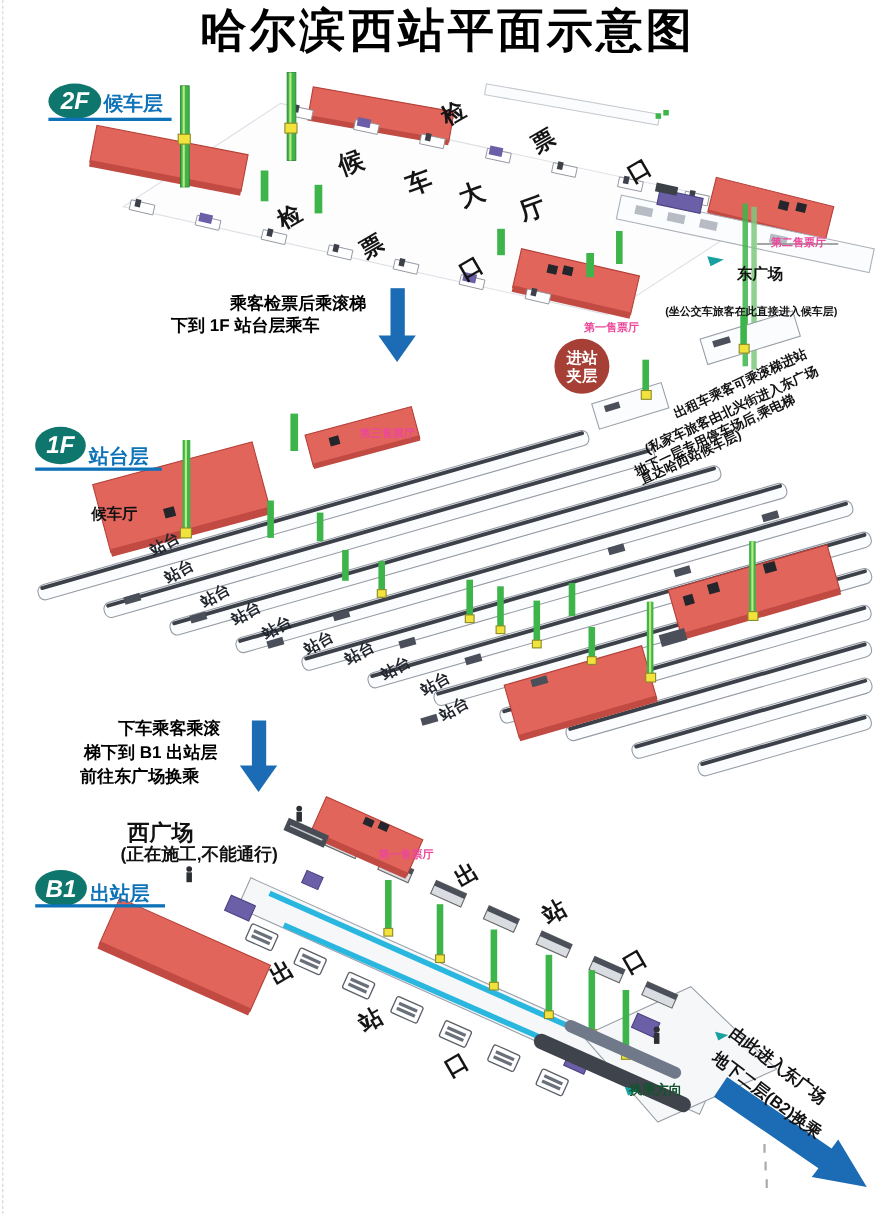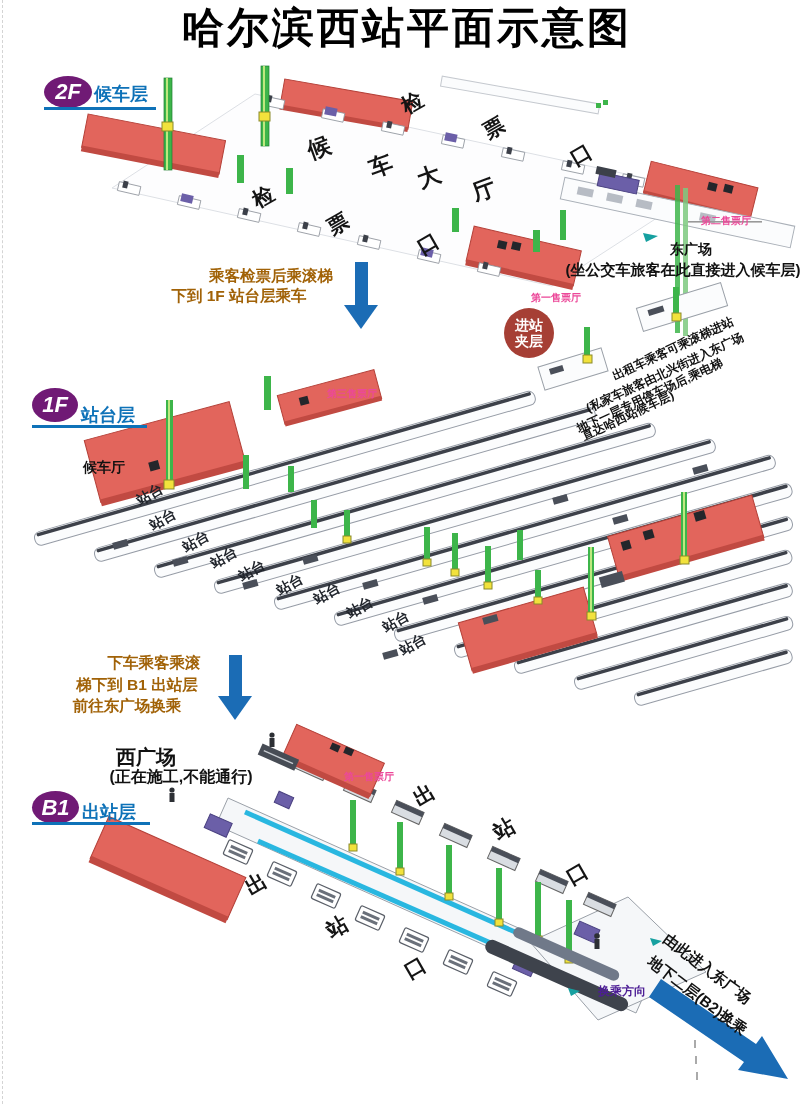--- a/index.html
+++ b/index.html
@@ -1,31 +1,31 @@
 <!DOCTYPE html>
 <html><head>
 <meta charset="utf-8">
 <style>
   html,body{margin:0;padding:0;background:#fff;}
   body{width:800px;height:1104px;position:relative;overflow:hidden;
        font-family:"Liberation Sans",sans-serif;color:#111;}
   .abs{position:absolute;}
   .lbl{position:absolute;transform:translate(-50%,-50%);white-space:nowrap;font-weight:700;}
   .title{font-size:42px;font-weight:800;letter-spacing:3px;color:#000;}
-  .badge{position:absolute;background:#701a75;border-radius:50%;display:flex;
+  .badge{position:absolute;background:#0f766e;border-radius:50%;display:flex;
          align-items:center;justify-content:center;color:#fff;
          font-style:italic;font-weight:800;font-size:22px;}
   .badge-label{position:absolute;color:#0E72B8;font-weight:700;font-size:18px;white-space:nowrap;}
   .badge-rule{position:absolute;height:2.5px;background:#0E72B8;}
   .dchar{font-size:21px;color:#141414;}
   .hallchar{font-size:23px;color:#141414;}
   .ptlabel{font-size:14px;color:#20242b;}
   .small-lbl{font-size:10px;color:#ec4899;margin-top:20px;}
   .note{font-weight:700;}
-  .ann{font-size:15.5px;font-weight:700;color:#a16207;}
+  .ann{font-size:15.5px;font-weight:700;color:#000000;}
   .arrow-shaft{position:absolute;background:#1B6CB5;}
   .arrow-head{position:absolute;width:0;height:0;border-left:17px solid transparent;
               border-right:17px solid transparent;border-top:24px solid #1B6CB5;}
   .mezz-badge{position:absolute;width:50px;height:50px;border-radius:50%;background:#A63F35;
               color:#fff;font-weight:800;font-size:14px;line-height:16px;text-align:center;
               display:flex;flex-direction:column;align-items:center;justify-content:center;}
   .edge-dash{position:absolute;left:2px;top:0;height:1104px;border-left:1px dashed #d4d4d4;}
 </style>
 </head>
 <body>
@@ -475,24 +475,24 @@
 <div class="lbl dchar" style="left:494px;top:128px;transform:translate(-50%,-50%) rotate(-30deg)">票</div>
 <div class="lbl dchar" style="left:581px;top:155px;transform:translate(-50%,-50%) rotate(-30deg)">口</div>
 
 <div class="lbl dchar" style="left:263px;top:197px;transform:translate(-50%,-50%) rotate(-30deg)">检</div>
 <div class="lbl dchar" style="left:338px;top:224px;transform:translate(-50%,-50%) rotate(-30deg)">票</div>
 <div class="lbl dchar" style="left:428px;top:244px;transform:translate(-50%,-50%) rotate(-30deg)">口</div>
 
 <div class="lbl small-lbl" style="left:726px;top:201px">第二售票厅</div>
 <div class="lbl small-lbl" style="left:556px;top:278px">第一售票厅</div>
 <div class="lbl" style="left:691px;top:250px;font-size:14px">东广场</div>
-<div class="lbl note" style="left:683px;top:270px;font-size:15px">(坐公交车旅客在此直接进入候车层)</div>
+<div class="lbl note" style="left:683px;top:283px;font-size:10px">(坐公交车旅客在此直接进入候车层)</div>
 
 <div class="lbl ann" style="left:271px;top:276px">乘客检票后乘滚梯</div>
-<div class="lbl ann" style="left:239px;top:296px">下到 1F 站台层乘车</div>
+<div class="lbl ann" style="left:223px;top:296px">下到 1F 站台层乘车</div>
 <div class="arrow-shaft" style="left:355px;top:262px;width:13px;height:44px"></div>
 <div class="arrow-head" style="left:344px;top:305px"></div>
 
 <div class="mezz-badge" style="left:504px;top:308px">
   <span>进站</span>
   <span>夹层</span>
 </div>
 <div class="lbl" style="left:673px;top:349px;font-size:12px;transform:translate(-50%,-50%) rotate(-25deg)">出租车乘客可乘滚梯进站</div>
 <div class="lbl" style="left:665px;top:373px;font-size:12px;transform:translate(-50%,-50%) rotate(-25deg)">(私家车旅客由北兴街进入东广场</div>
 <div class="lbl" style="left:650px;top:396px;font-size:12px;transform:translate(-50%,-50%) rotate(-25deg)">地下一层专用停车场后,乘电梯</div>
@@ -536,16 +536,16 @@
 <div class="lbl small-lbl" style="left:369px;top:757px">第一售票厅</div>
 
 <div class="lbl dchar" style="left:424px;top:795px;transform:translate(-50%,-50%) rotate(-30deg)">出</div>
 <div class="lbl dchar" style="left:504px;top:829px;transform:translate(-50%,-50%) rotate(-30deg)">站</div>
 <div class="lbl dchar" style="left:577px;top:874px;transform:translate(-50%,-50%) rotate(-30deg)">口</div>
 
 <div class="lbl dchar" style="left:256px;top:884px;transform:translate(-50%,-50%) rotate(-30deg)">出</div>
 <div class="lbl dchar" style="left:337px;top:927px;transform:translate(-50%,-50%) rotate(-30deg)">站</div>
 <div class="lbl dchar" style="left:415px;top:968px;transform:translate(-50%,-50%) rotate(-30deg)">口</div>
 
-<div class="lbl" style="left:622px;top:991px;font-size:12px;color:#4c1d95">换乘方向</div>
+<div class="lbl" style="left:596px;top:991px;font-size:12px;color:#14532d">换乘方向</div>
 
 <div class="lbl" style="left:707px;top:969px;font-size:15px;transform:translate(-50%,-50%) rotate(37deg)">由此进入东广场</div>
 <div class="lbl" style="left:697px;top:996px;font-size:15px;transform:translate(-50%,-50%) rotate(37deg)">地下二层(B2)换乘</div>
 
 </body></html>

